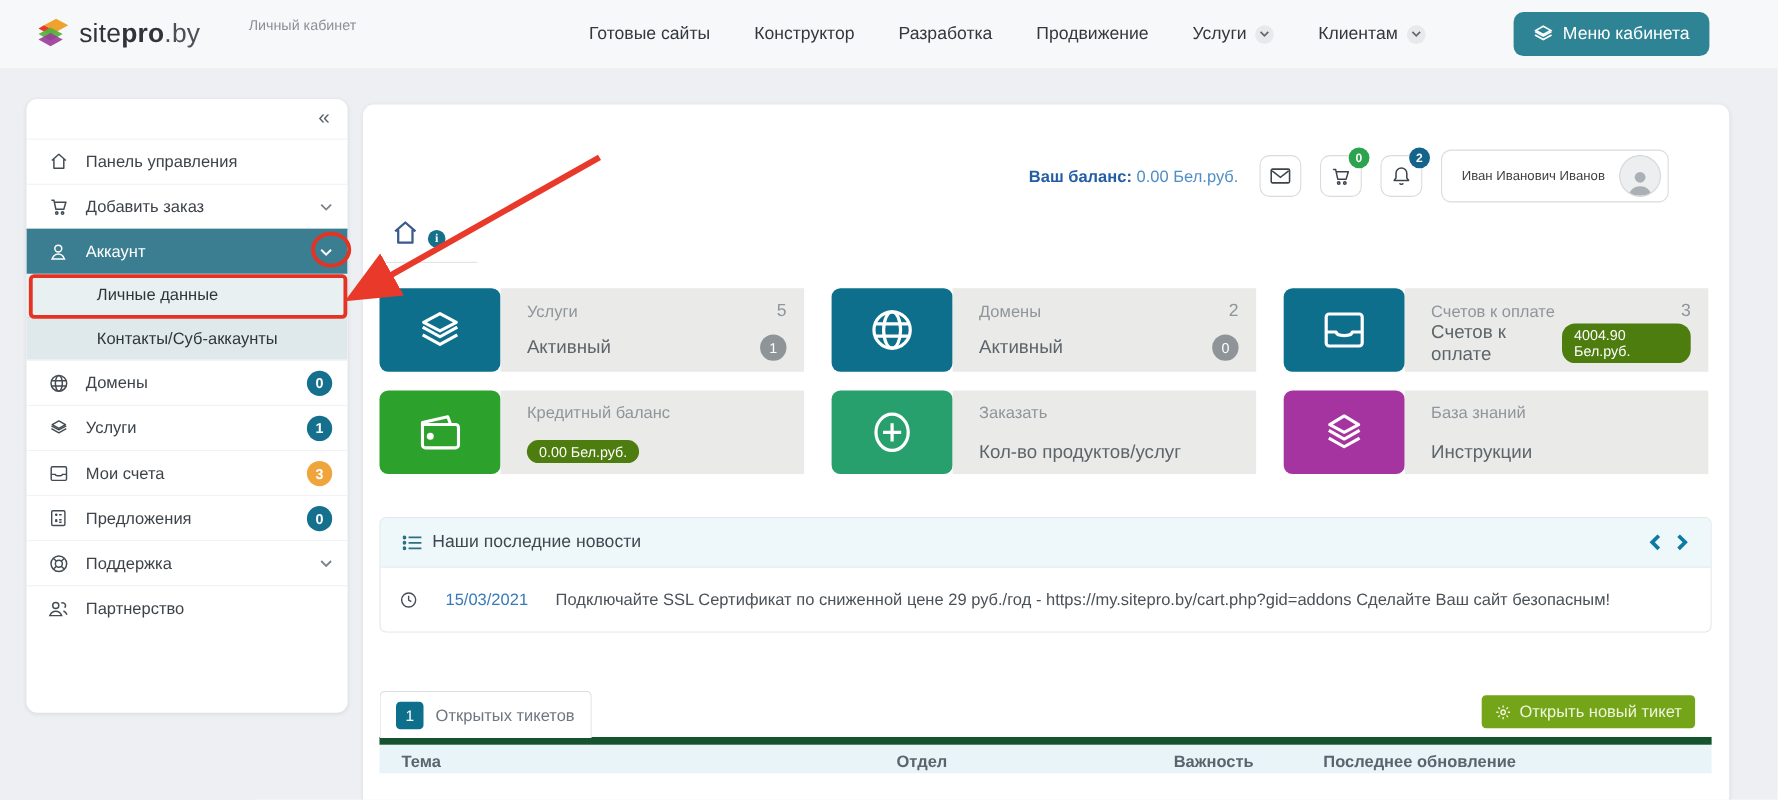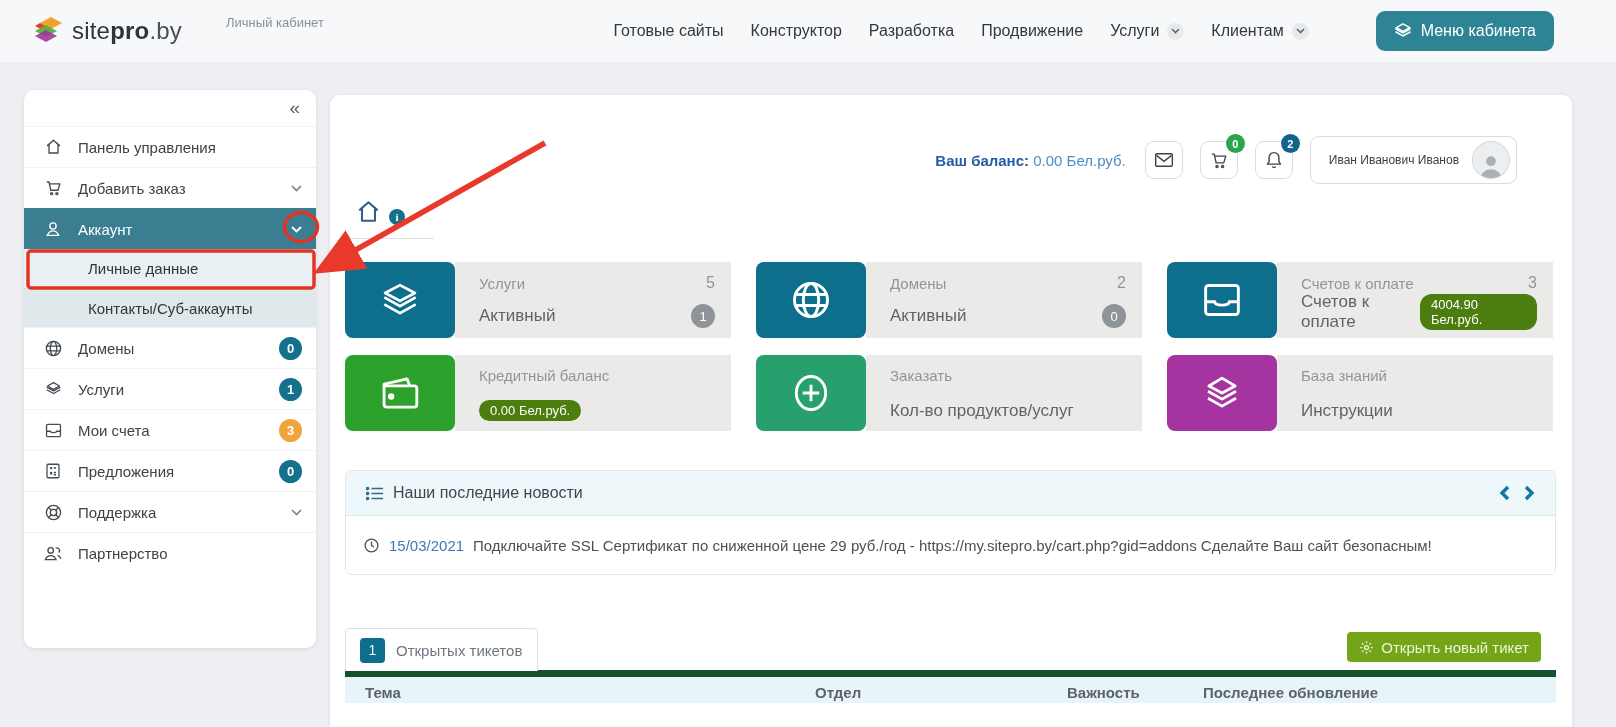--- a/index.html
+++ b/index.html
@@ -9,21 +9,21 @@
 
   
   .header { position:absolute; top:0; left:0; width:1616px; height:62px;
             background:#f7f8f9; display:flex; align-items:center; padding:0 62px 0 30px; }
   .brand { display:flex; flex-direction:row; }
   .brand-top { display:flex; align-items:center; gap:6px; }
   .brand-name { font-size:24px; color:#2f343a; letter-spacing:.2px; }
   .brand-name b { font-weight:bold; }
   .brand-suffix { color:#4a5056; }
   .brand-tag { font-size:13px; color:#8a9097; margin:1px 0 0 44px; }
-  .nav { margin-left:auto; display:flex; align-items:center; gap:27px; }
+  .nav { margin-left:auto; display:flex; align-items:center; gap:40px; }
   .nav-item { display:flex; align-items:center; gap:8px; font-size:16px; color:#33383d; cursor:pointer; }
   .nav-chev { width:17px; height:17px; border-radius:50%; background:#e7e9eb;
               display:flex; align-items:center; justify-content:center; }
   .cabinet-btn { margin-left:40px; background:#2e8495; color:#fff; border:none; border-radius:9px;
                  height:40px; padding:0 18px; font-size:16px; display:flex; align-items:center; gap:9px;
                  font-family:inherit; cursor:pointer; }
 
   
   .sidebar { position:absolute; left:24px; top:90px; width:292px; height:558px; background:#fff;
              border-radius:10px; box-shadow:0 1px 4px rgba(40,50,60,.10); overflow:hidden; }
@@ -88,21 +88,21 @@
   .pill-badge { background:#4d7c0f; color:#fff; font-size:13px; border-radius:12px; padding:3px 11px; }
 
   
   .news { position:absolute; left:15px; top:375px; width:1211px; border:1px solid #e0e6e9;
           border-radius:6px; overflow:hidden; }
   .news-head { height:44px; background:#eef7fa; display:flex; align-items:center; padding:0 20px; gap:9px; }
   .news-title { font-size:16px; color:#3e484f; }
   .news-arrows { margin-left:auto; display:flex; gap:12px; color:#0c7aa3; }
   .news-arrows span { cursor:pointer; display:flex; }
   .news-body { height:59px; background:#fff; border-top:1px solid #e0e6e9; display:flex;
-               align-items:center; padding:0 17px; gap:9px; font-size:15px; }
+               align-items:center; padding:0 17px; gap:25px; font-size:15px; }
   .news-date { color:#3a7ab8; cursor:pointer; white-space:nowrap; }
   .news-text { color:#4a5157; white-space:nowrap; overflow:hidden; }
 
   
   .ticket-tab { position:absolute; left:15px; top:533px; width:193px; height:43px; background:#fff;
                 border:1px solid #d9dfe2; border-bottom:none; border-radius:5px 5px 0 0;
                 display:flex; align-items:center; gap:11px; padding:0 14px; z-index:2; cursor:pointer; }
   .ticket-count { width:25px; height:25px; background:#0d6f8c; border-radius:4px; color:#fff;
                   font-size:14px; display:flex; align-items:center; justify-content:center; }
   .ticket-label { font-size:15px; color:#6e7780; }

